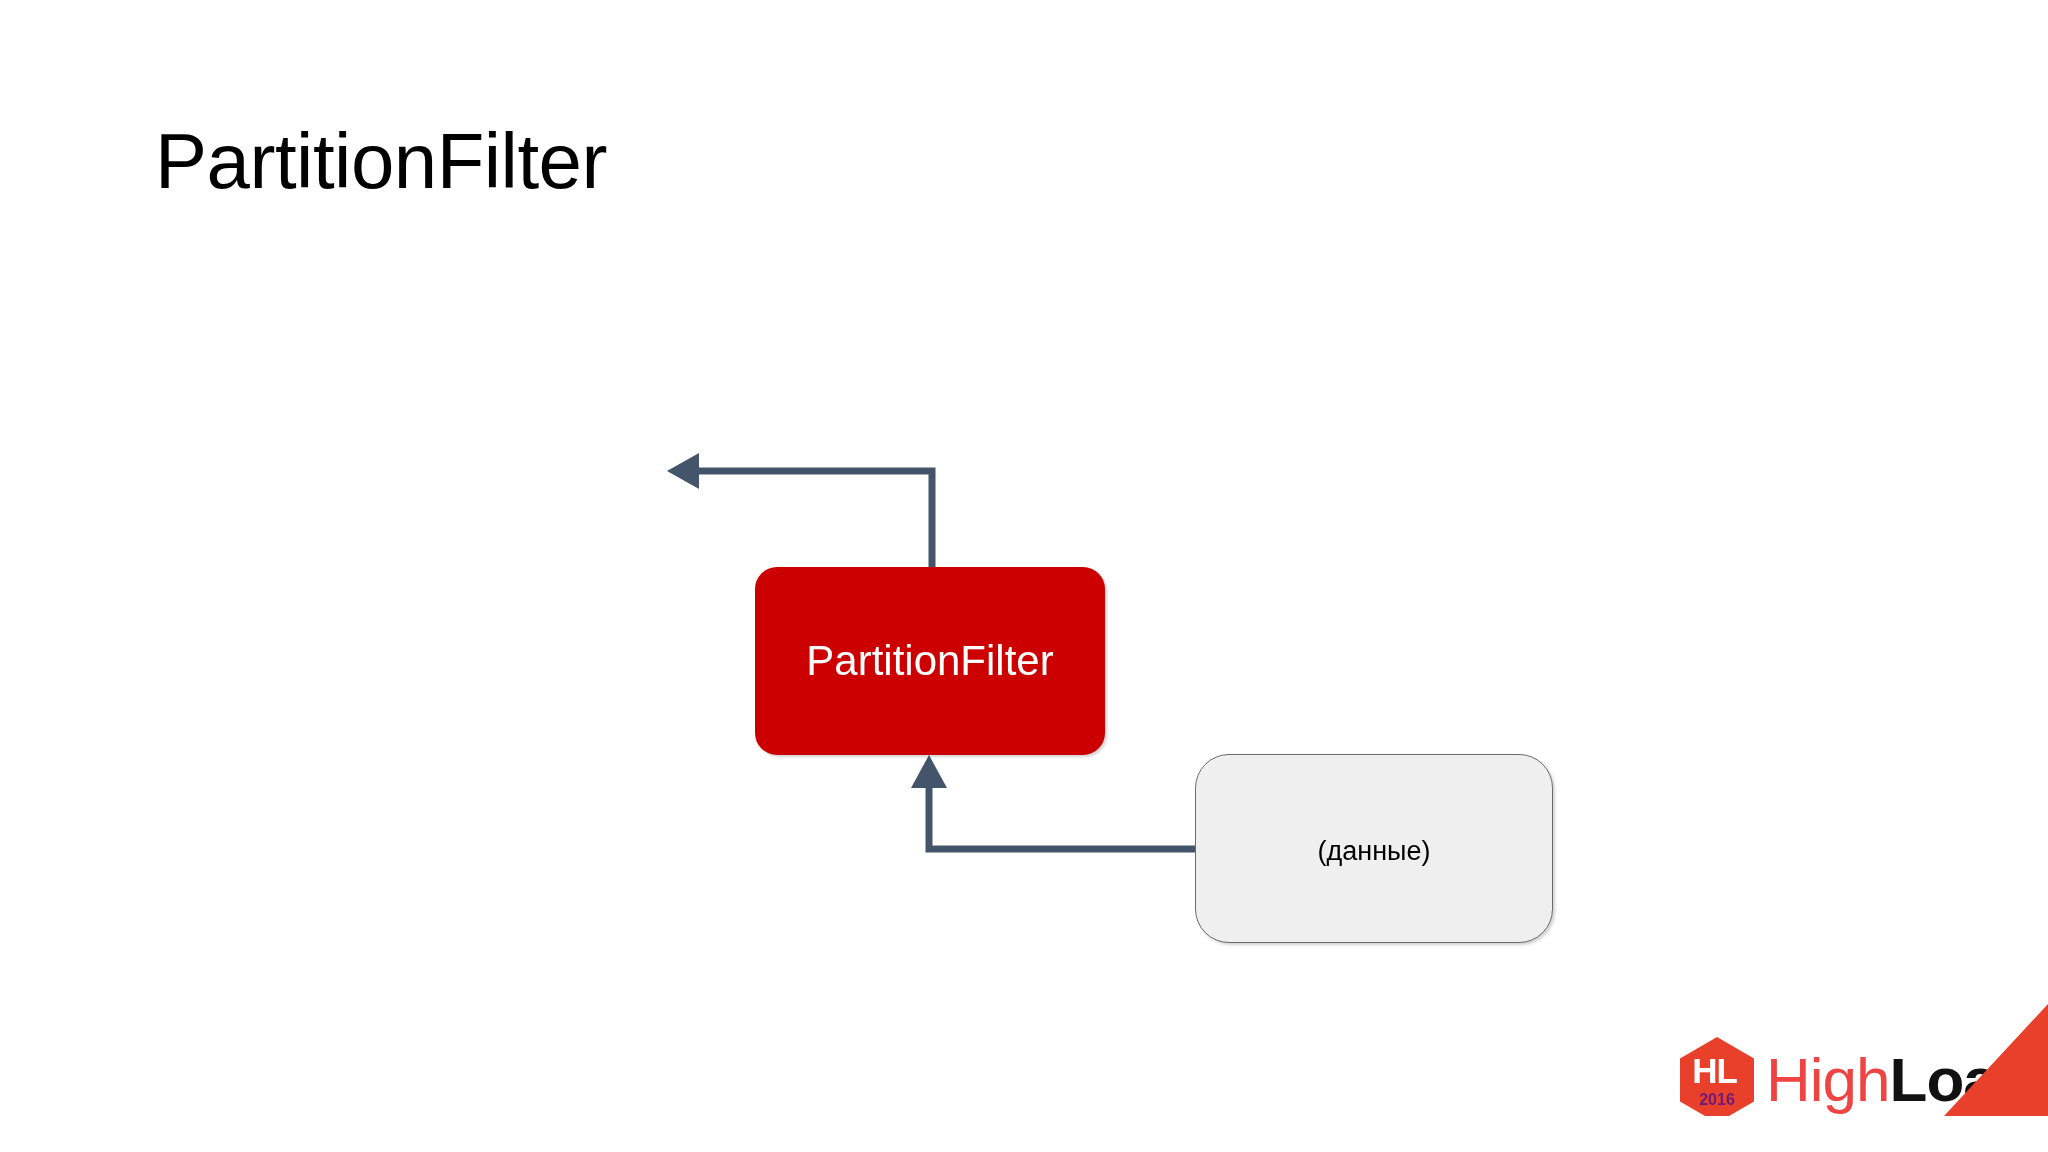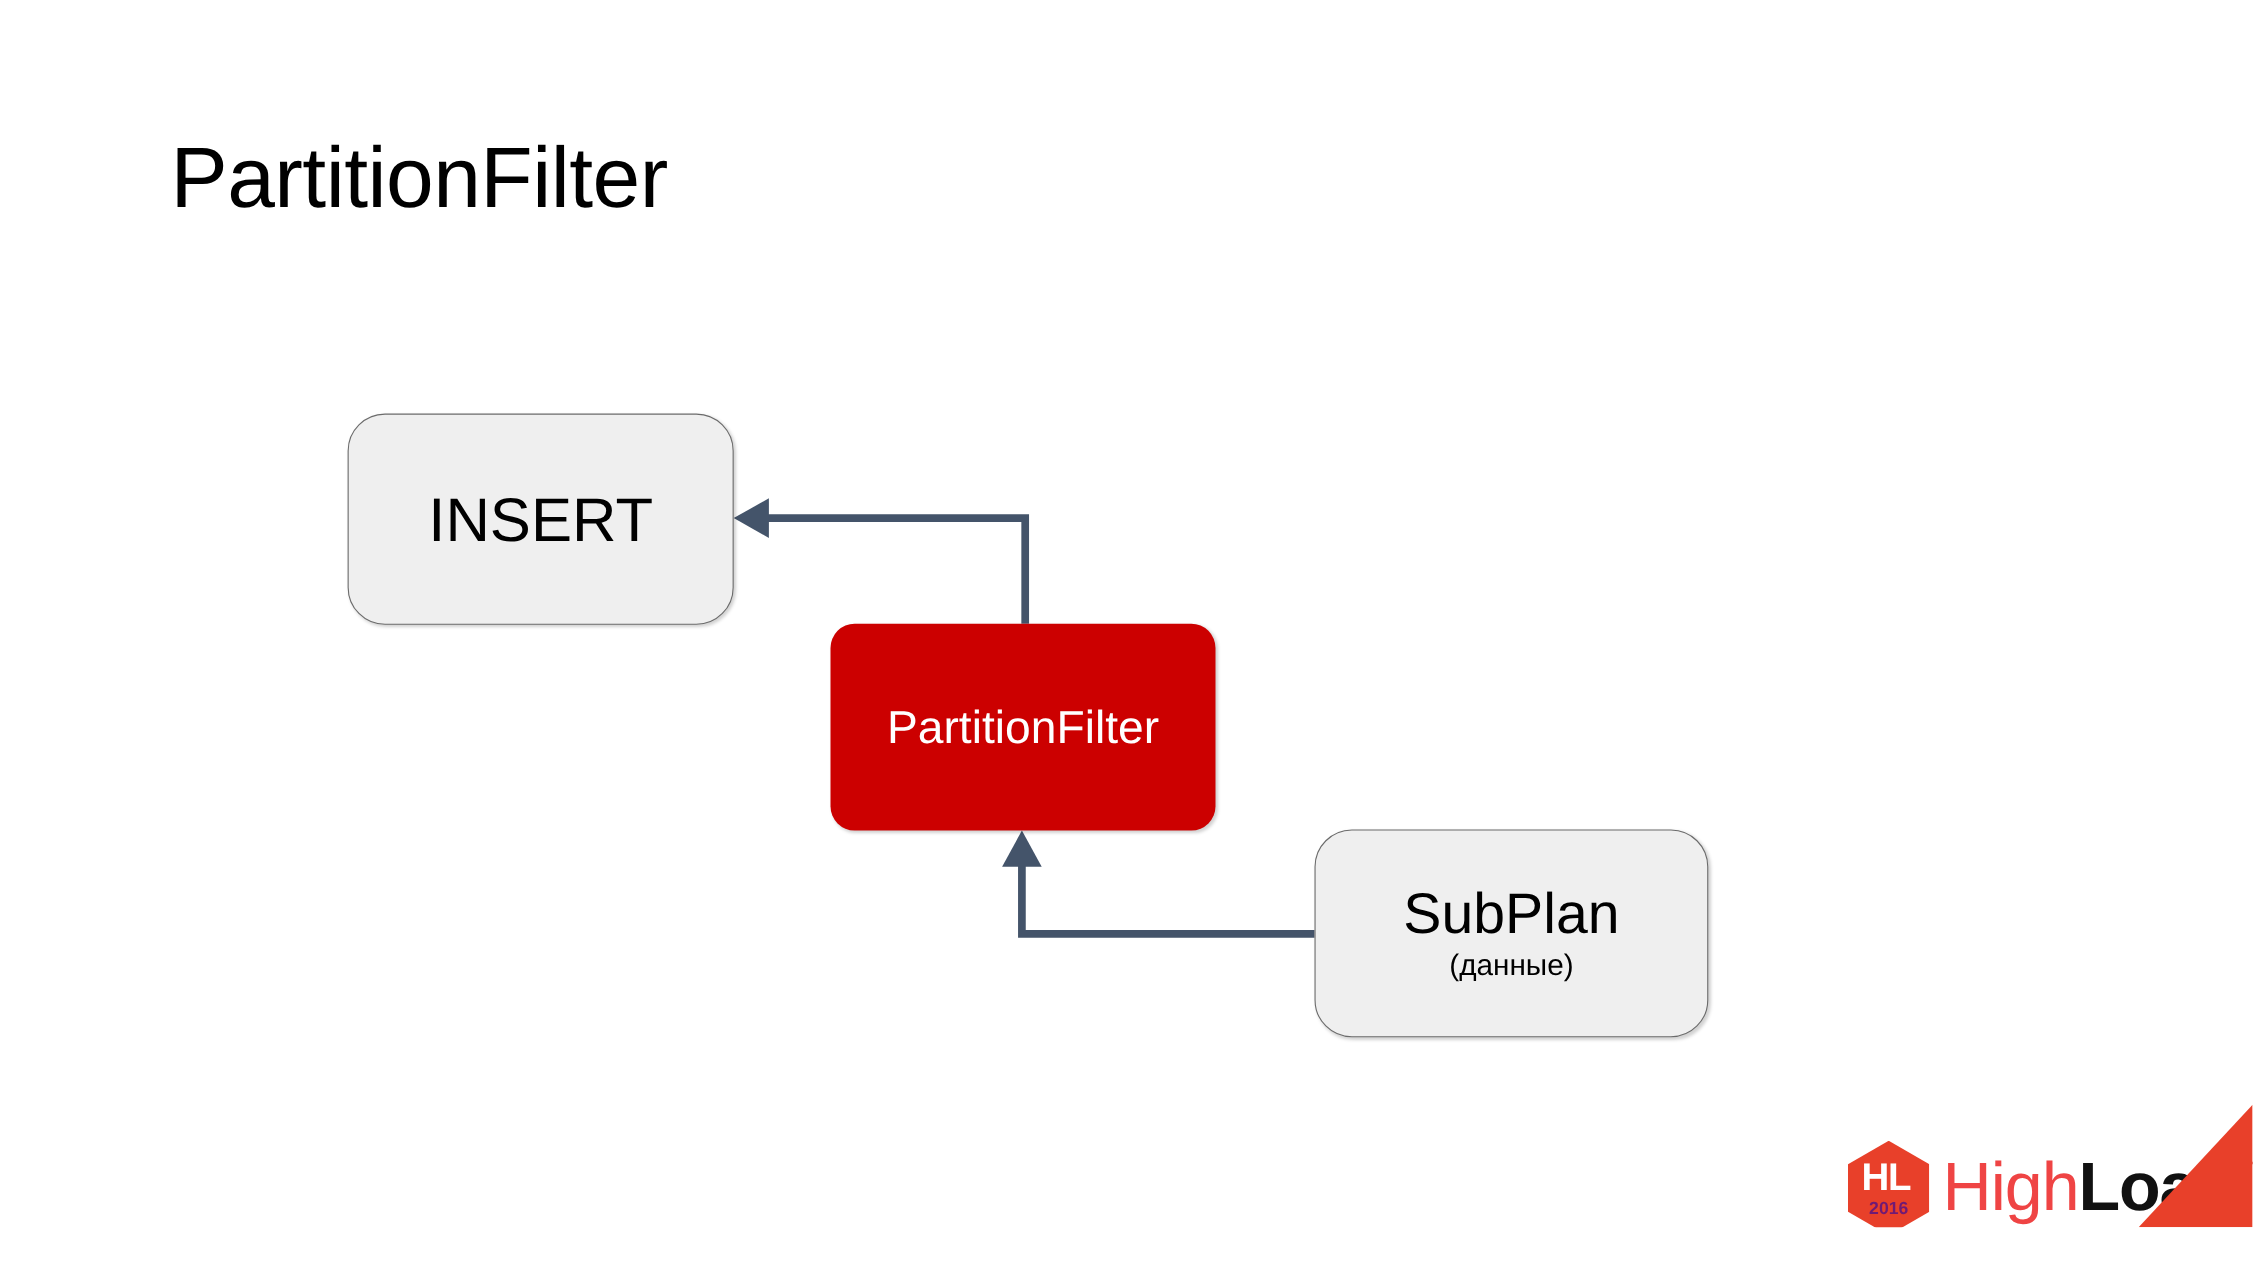--- a/index.html
+++ b/index.html
@@ -195,30 +195,26 @@
       <path d="M 932 567 L 932 471 L 692 471" fill="none" stroke="#44546A" stroke-width="7" stroke-linecap="butt" stroke-linejoin="miter"></path>
       <polygon points="667,471 699,453 699,489" fill="#44546A" stroke="none"></polygon>
     </g>
 
     <g>
       <path d="M 1195 849 L 929 849 L 929 782" fill="none" stroke="#44546A" stroke-width="7" stroke-linecap="butt" stroke-linejoin="miter"></path>
       <polygon points="929,755 911,788 947,788" fill="#44546A" stroke="none"></polygon>
     </g>
   </svg>
 
-  <div id="node-insert" class="node node-plain">
-    <div class="node-title">INSERT</div>
-  </div>
 
   <div id="node-partitionfilter" class="node node-accent">
     <div class="node-title">PartitionFilter</div>
   </div>
 
   <div id="node-subplan" class="node node-plain">
-    <div class="node-title">SubPlan</div>
     <div class="node-subtitle">(данные)</div>
   </div>
 
   <div id="logo">
     <div id="logo-hex">
       <div class="hex-shape"></div>
       <div class="hex-hl">HL</div>
       <div class="hex-year">2016</div>
     </div>
     <div id="logo-word">

